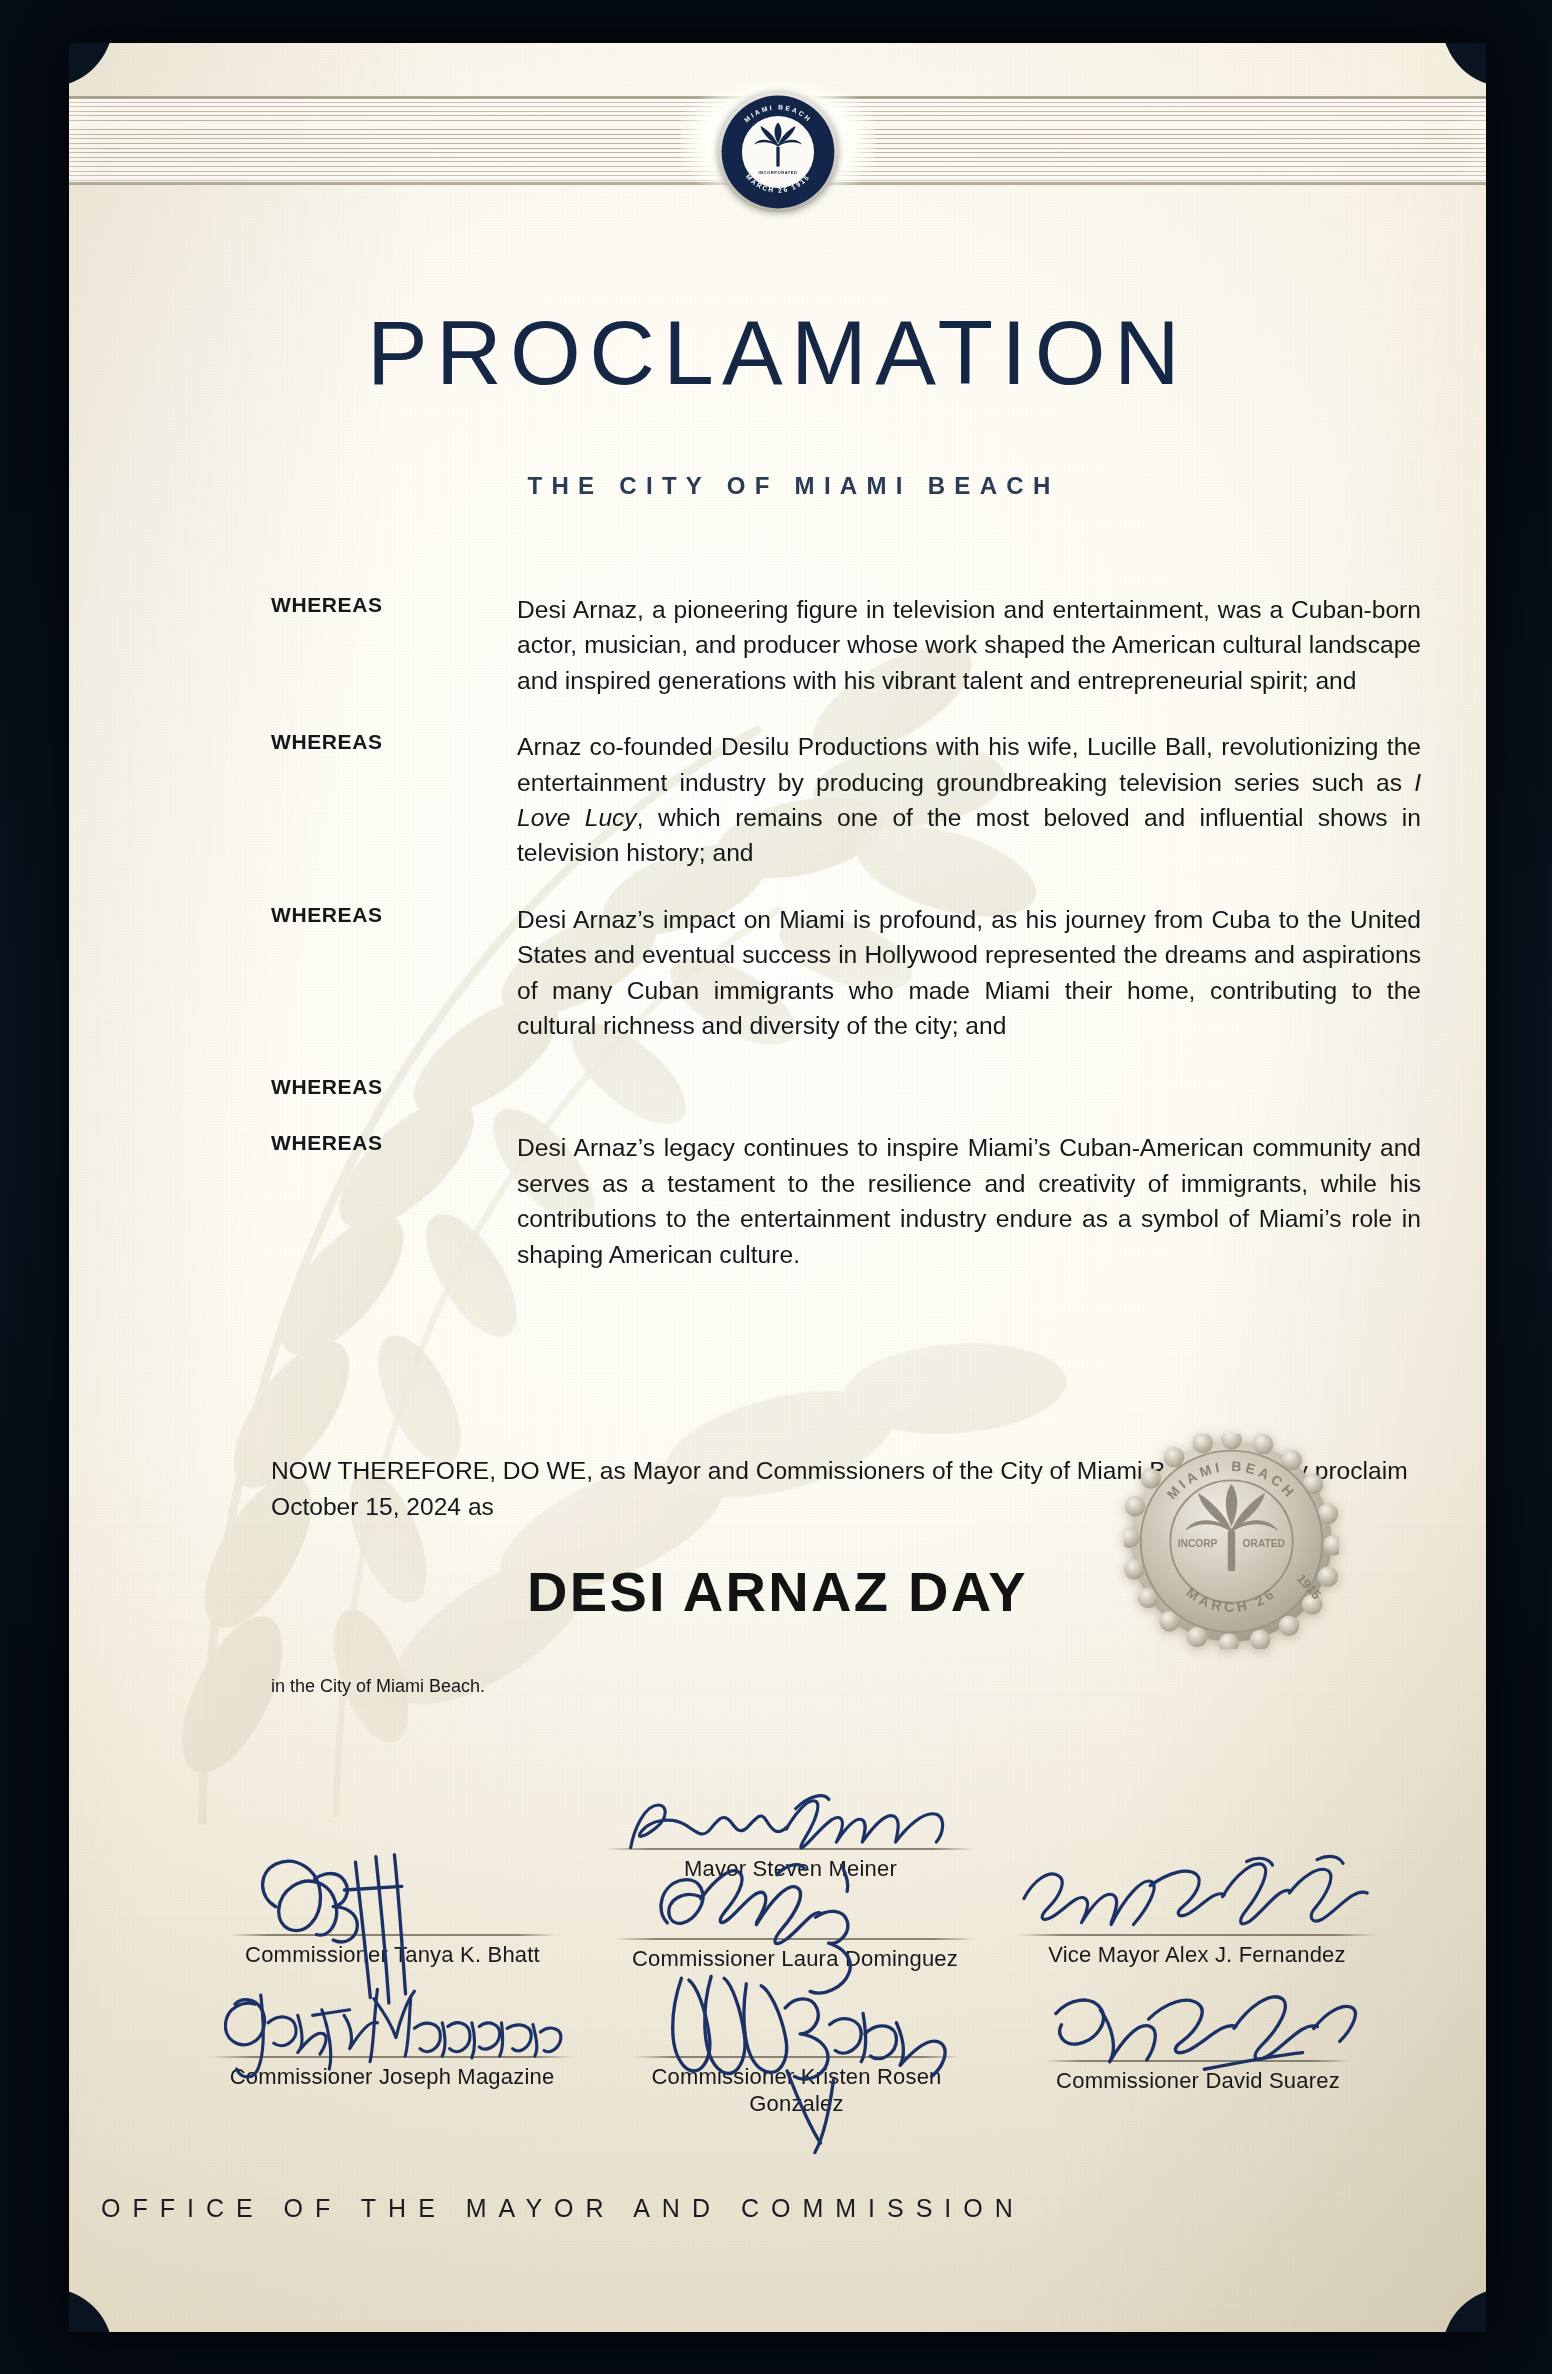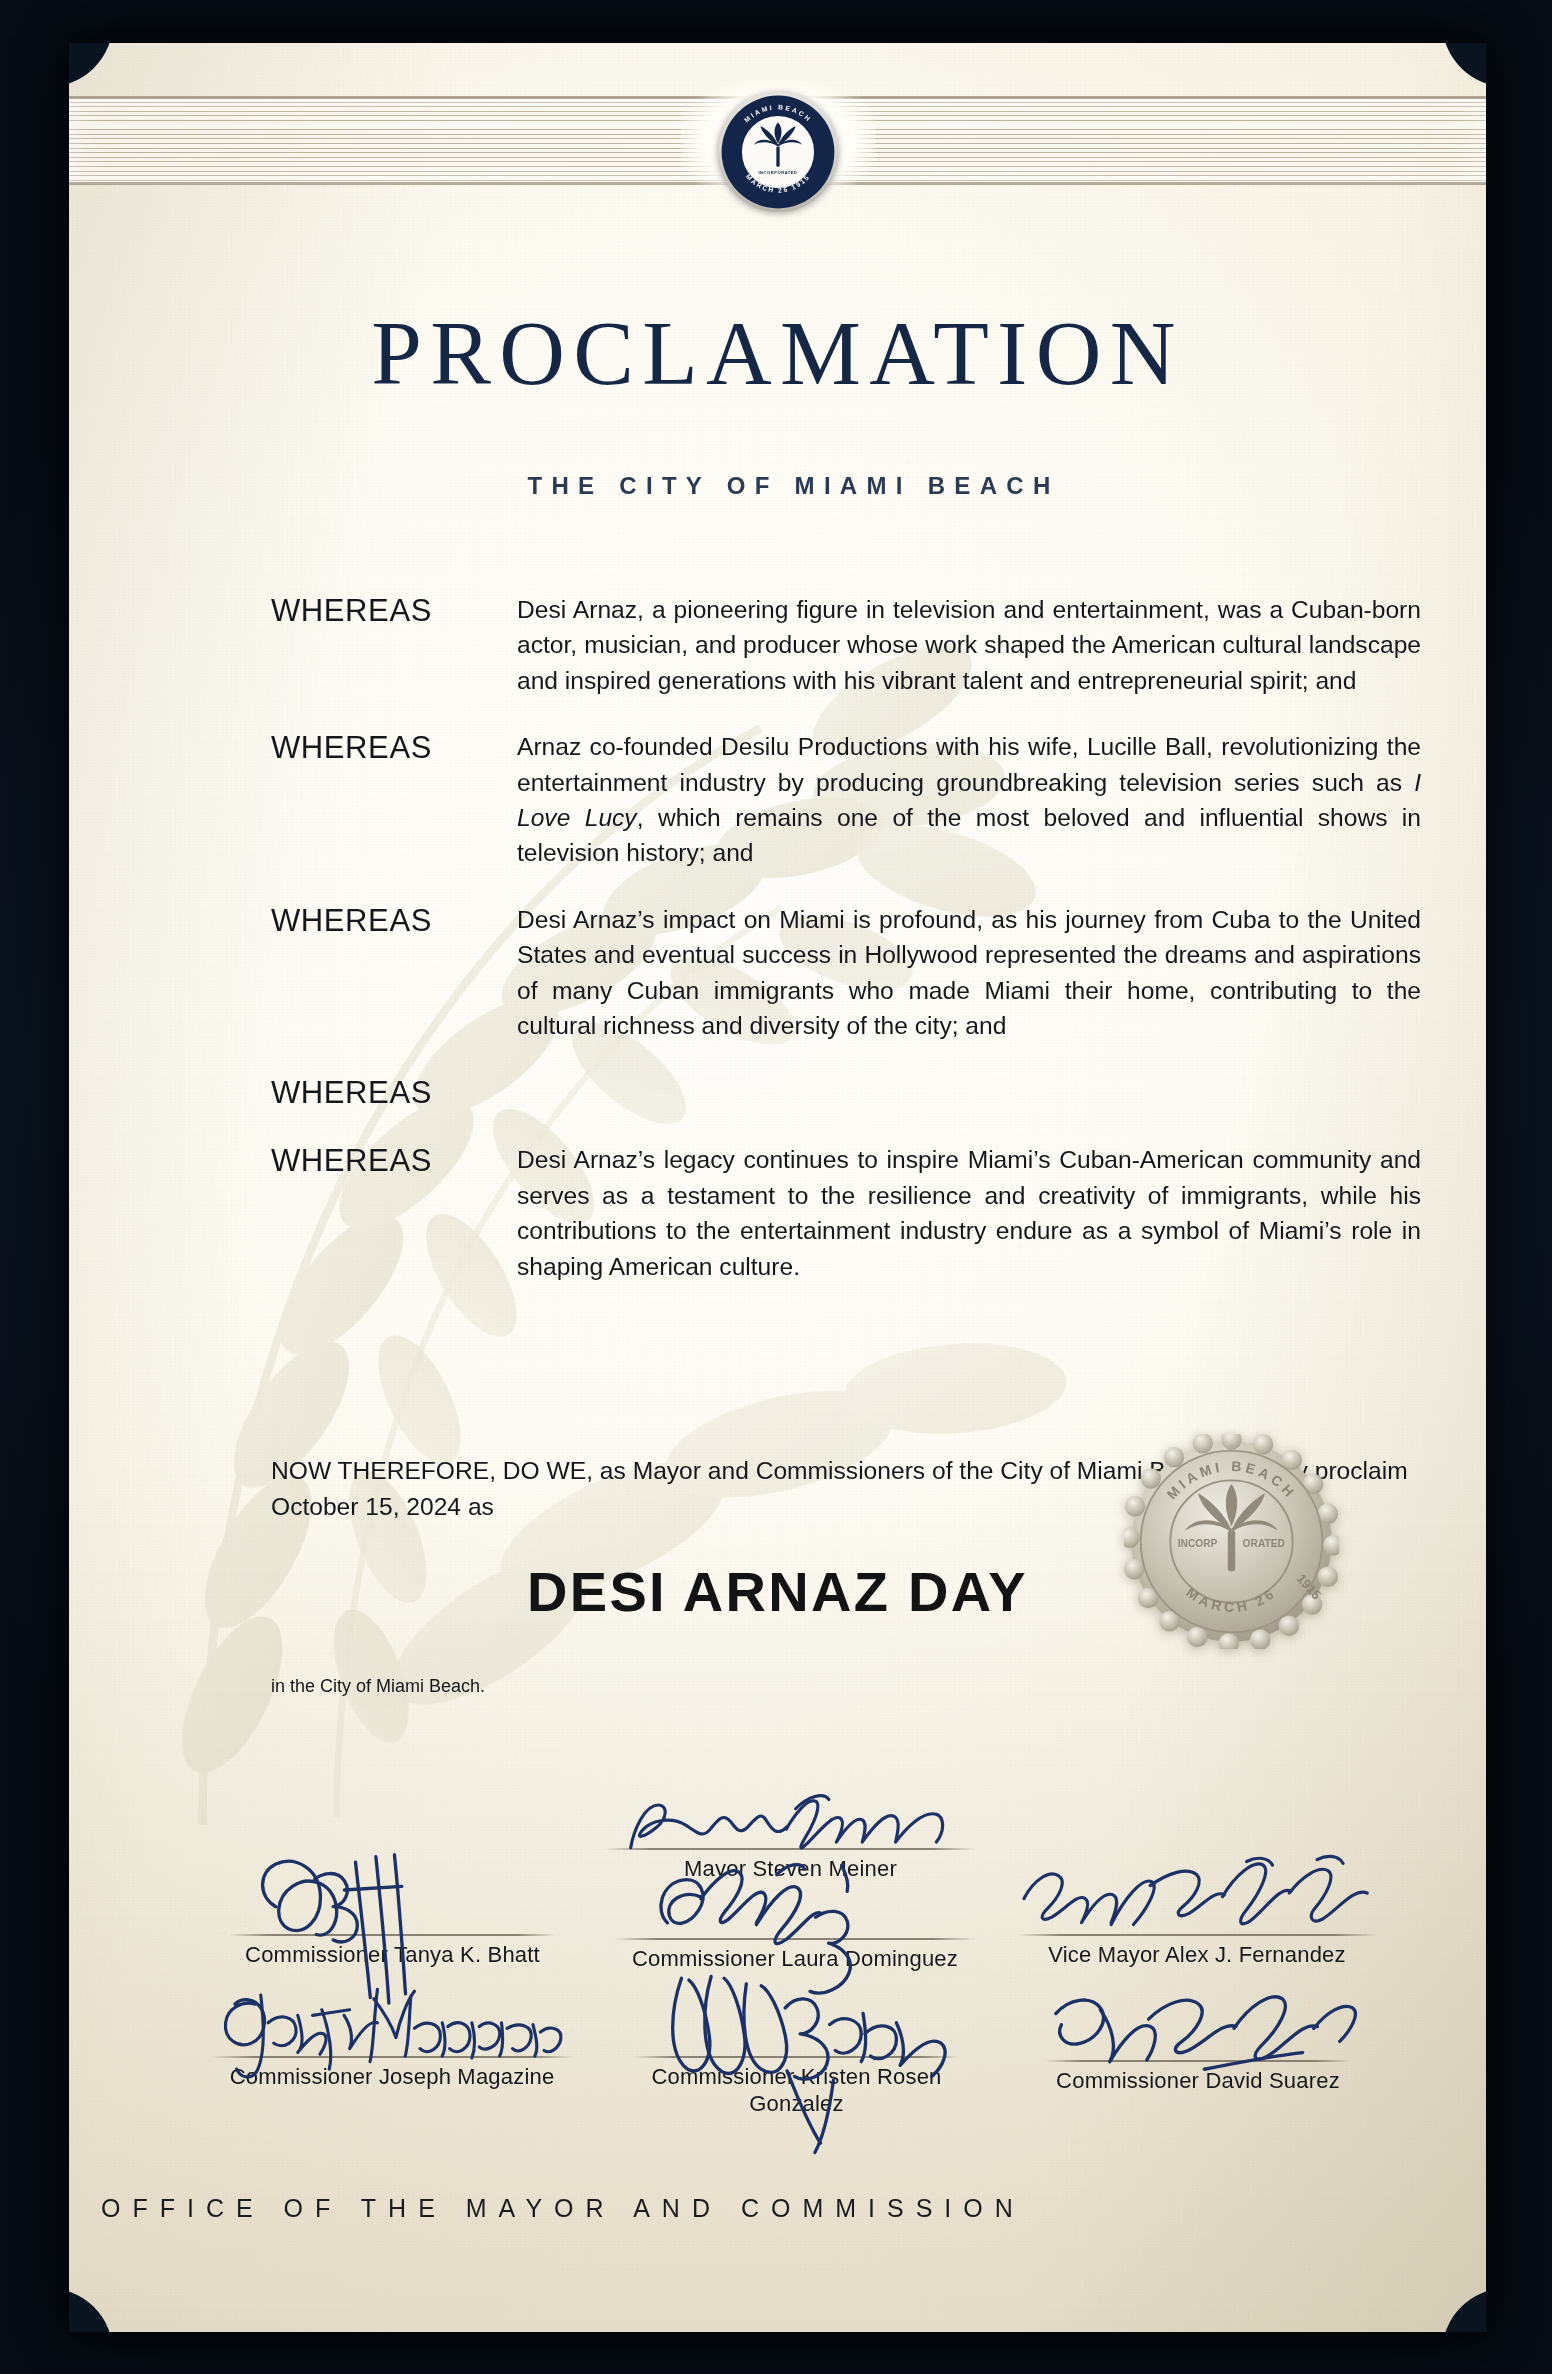--- a/index.html
+++ b/index.html
@@ -132,21 +132,21 @@
     inset: 0;
     z-index: 10;
     padding: 0 0;
   }
 
   #title {
     position: absolute;
     left: 0; right: 0;
     top: 258px;
     text-align: center;
-    font-family: Liberation Serif, serif;
+    font-family: Liberation Sans, sans-serif;
     font-size: 91px;
     font-weight: 300;
     letter-spacing: 8.3px;
     color: #152744;
     text-shadow: 0 0.9px 0 rgba(255,255,255,.6);
   }
 
   #subtitle {
     position: absolute;
     left: 0; right: 0;
@@ -167,25 +167,25 @@
     width: 1150px;
     z-index: 11;
   }
   .whereas-row {
     display: flex;
     align-items: flex-start;
     margin-bottom: 31px;
   }
   .whereas-label {
     flex: 0 0 246px;
-    font-size: 31px;
+    font-size: 21px;
     letter-spacing: 0.6px;
     color: #16171a;
     padding-top: 0.9px;
-    font-weight: 400;
+    font-weight: 700;
   }
   .whereas-text {
     flex: 1 1 auto;
     font-size: 24.6px;
     line-height: 1.44;
     color: #16171a;
     text-align: justify;
     text-justify: inter-word;
     font-weight: 400;
   }

